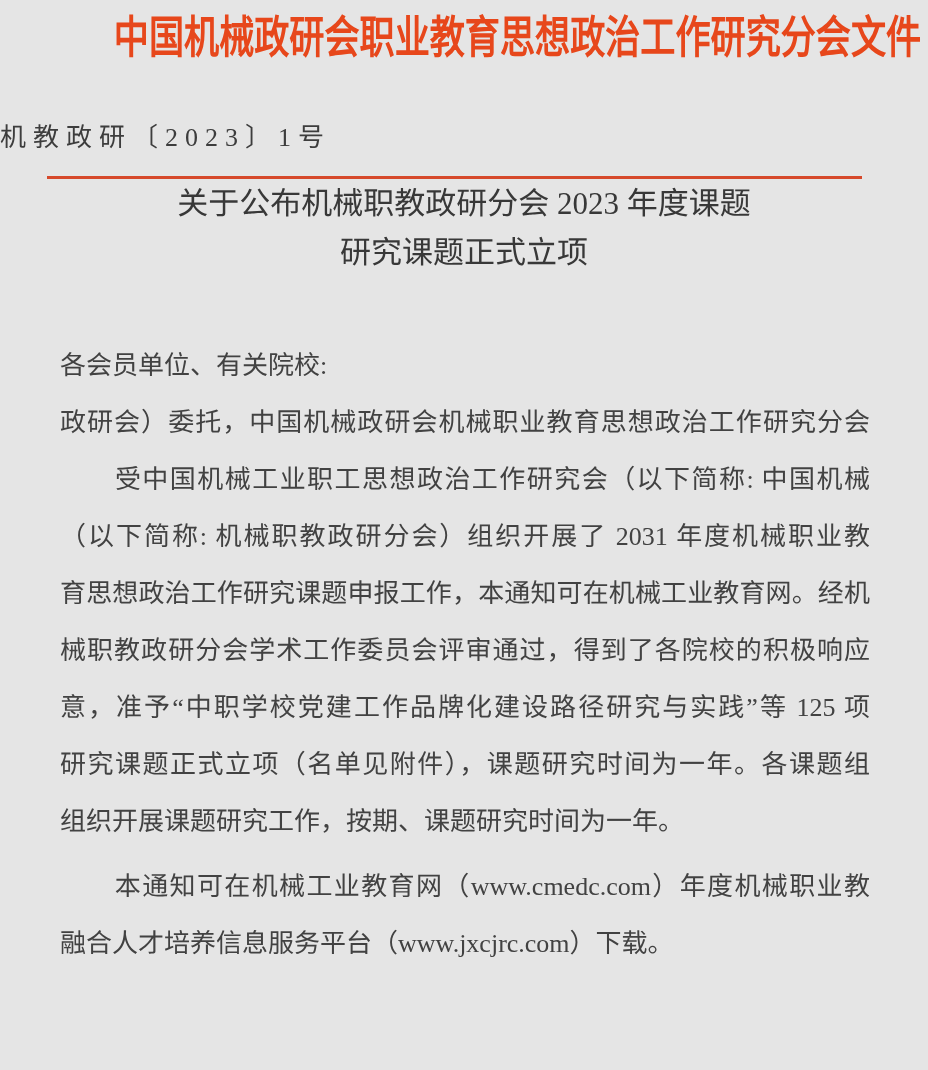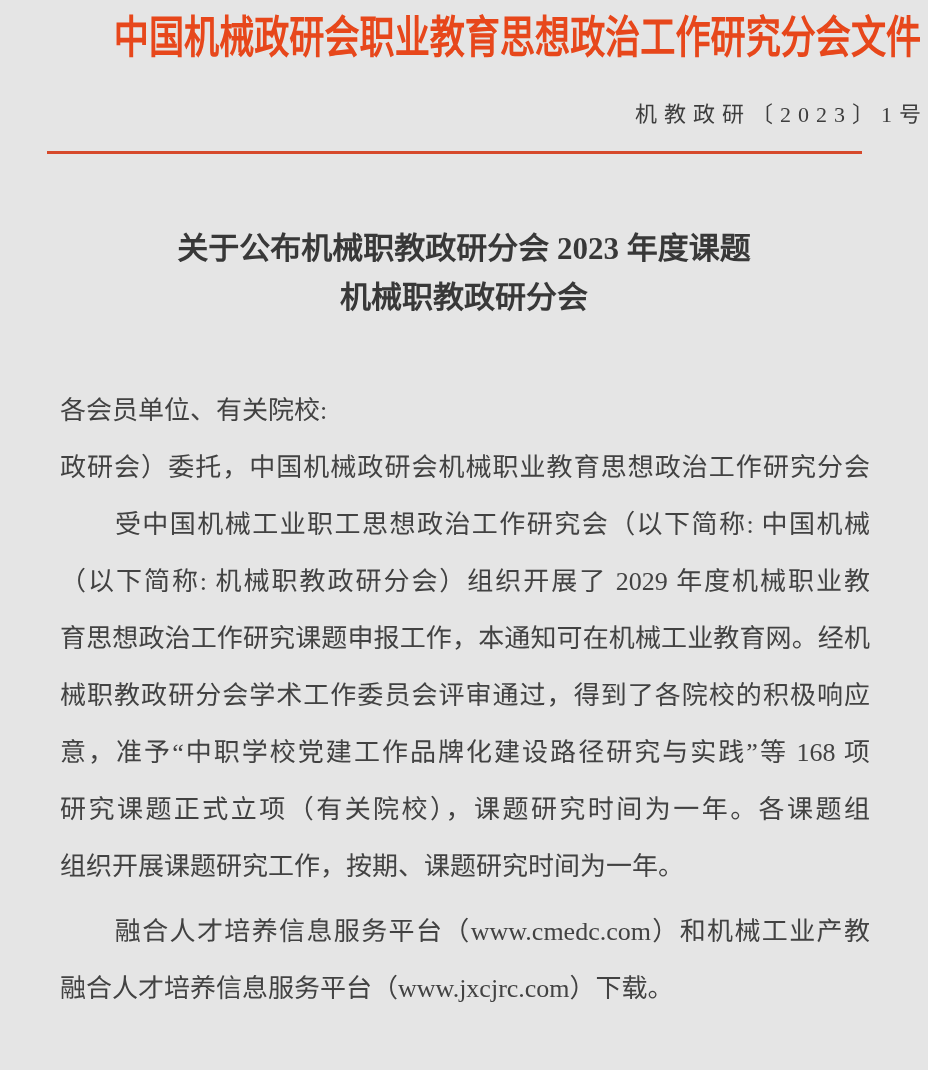--- a/index.html
+++ b/index.html
@@ -27,36 +27,35 @@
     font-family: "Liberation Sans", sans-serif;
     font-weight: 700;
     font-size: 45px;
     line-height: 1.12;
     transform: scaleX(0.78);
     transform-origin: 50% 50%;
     white-space: nowrap;
   }
   
   .doc-number {
-    margin-top: 33px;
-    text-align: right;
-    font-size: 22px;
+    margin-top: 53px;
+    text-align: left;
+    font-size: 26px;
     letter-spacing: 7px;
     color: #3d3d3d;
   }
   
   .red-rule {
     height: 3px;
     margin: 23px 66px 0 47px;
   }
   
   .title {
-    margin-top: 70px;
     text-align: center;
-    font-weight: 700;
+    font-weight: 400;
     font-size: 31px;
     color: #383838;
   }
   .title-line {
     line-height: 49px;
     white-space: nowrap;
   }
   
   .body {
     margin: 60px 58px 0 60px;
@@ -82,34 +81,34 @@
   <div class="banner">
     <span class="banner-text" style="color: rgb(231, 71, 27);">中国机械政研会职业教育思想政治工作研究分会文件</span>
   </div>
 
   <div class="doc-number">机教政研〔2023〕1号</div>
 
   <div class="red-rule" style="background-color: rgb(214, 73, 43);"></div>
 
   <div class="title">
       <div class="title-line">关于公布机械职教政研分会 2023 年度课题</div>
-      <div class="title-line">机械职教政研分会</div>
+      <div class="title-line">研究课题正式立项</div>
     </div>
 
   <div class="body">
     <div class="salutation doc-line">各会员单位、有关院校:</div>
     <div class="paragraph paragraph-1">
         <div class="doc-line jline">政研会）委托，中国机械政研会机械职业教育思想政治工作研究分会</div>
         <div class="doc-line jline">　　受中国机械工业职工思想政治工作研究会（以下简称: 中国机械</div>
-        <div class="doc-line jline">（以下简称: 机械职教政研分会）组织开展了 2029 年度机械职业教</div>
+        <div class="doc-line jline">（以下简称: 机械职教政研分会）组织开展了 2031 年度机械职业教</div>
         <div class="doc-line jline">育思想政治工作研究课题申报工作，本通知可在机械工业教育网。经机</div>
         <div class="doc-line jline">械职教政研分会学术工作委员会评审通过，得到了各院校的积极响应</div>
-        <div class="doc-line jline">意，准予“中职学校党建工作品牌化建设路径研究与实践”等 168 项</div>
-        <div class="doc-line jline">研究课题正式立项（有关院校），课题研究时间为一年。各课题组</div>
+        <div class="doc-line jline">意，准予“中职学校党建工作品牌化建设路径研究与实践”等 125 项</div>
+        <div class="doc-line jline">研究课题正式立项（名单见附件），课题研究时间为一年。各课题组</div>
         <div class="doc-line">组织开展课题研究工作，按期、课题研究时间为一年。</div>
       </div>
     <div class="paragraph paragraph-2">
-        <div class="doc-line jline">　　融合人才培养信息服务平台（www.cmedc.com）和机械工业产教</div>
+        <div class="doc-line jline">　　本通知可在机械工业教育网（www.cmedc.com）年度机械职业教</div>
         <div class="doc-line">融合人才培养信息服务平台（www.jxcjrc.com）下载。</div>
       </div>
   </div>
 
 </div>
 
 </body></html>

